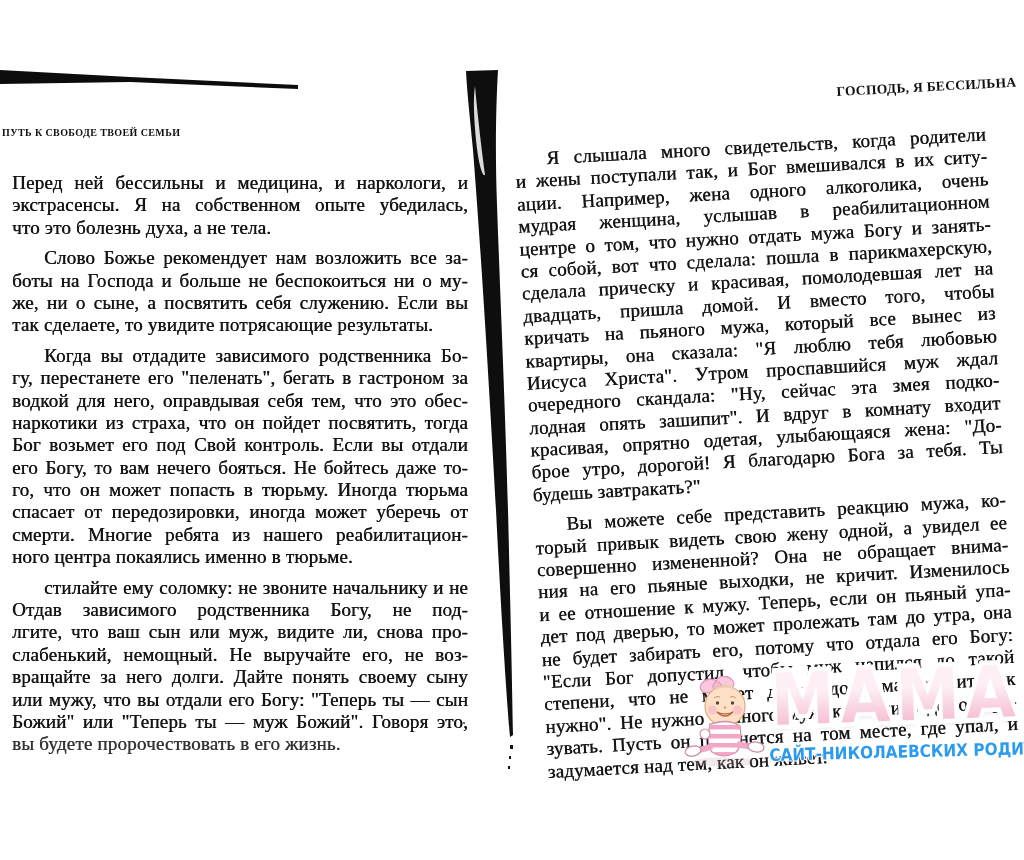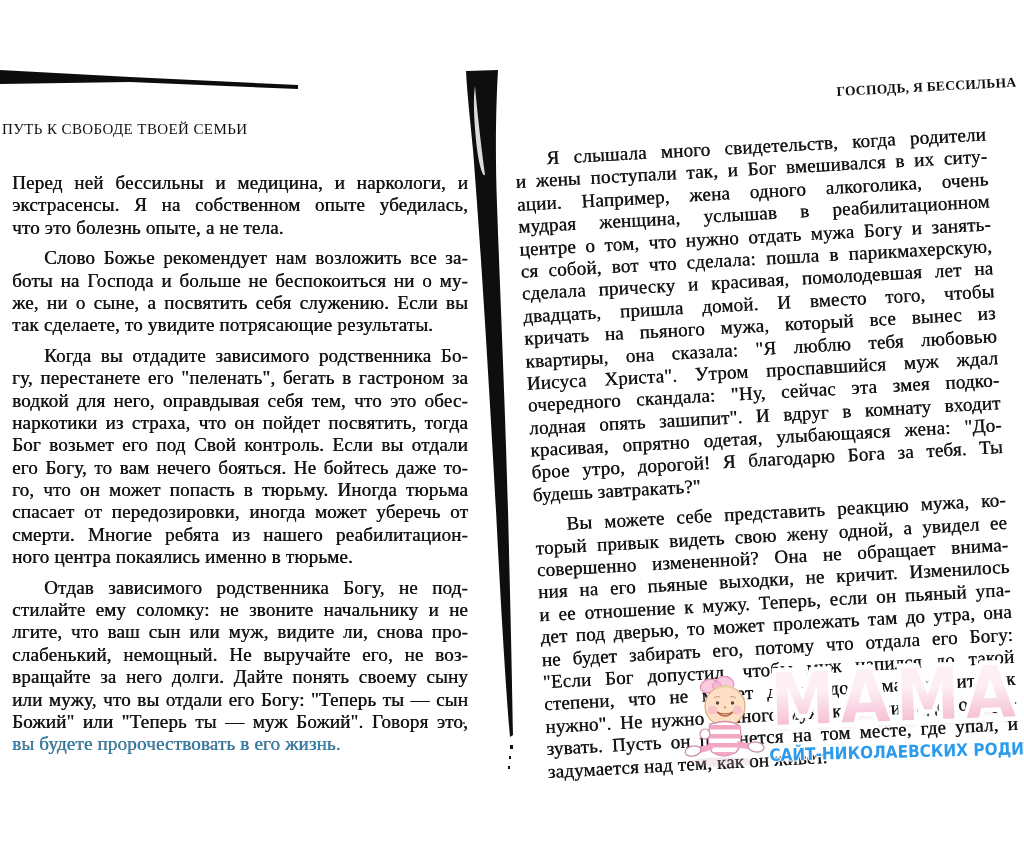--- a/index.html
+++ b/index.html
@@ -12,25 +12,25 @@
   .rbody{position:absolute;left:514px;top:149px;width:472px;z-index:1;
          transform:rotate(-3.1deg);transform-origin:0 0;}
   .lbody,.rbody{color:#161616;text-shadow:0.4px 0 0 #161616;letter-spacing:0.2px;}
   .para{margin:0 0 8px 0;}
   .line{
     font-size:19px;line-height:22.4px;height:22.4px;
     text-align:justify;text-align-last:justify;white-space:normal;
   }
   .line.last{text-align-last:left;}
   .para.indent .line:first-child{text-indent:32px;}
-  .lbody .para:last-child .line:last-child{color:#0369a1;opacity:.8;}
+  .lbody .para:last-child .line:last-child{color:#000000;opacity:.8;}
 
   .lheader{
-    position:absolute;left:2px;top:121px;z-index:1;
-    font-size:15px;font-weight:normal;color:#101010;letter-spacing:0.4px;
+    position:absolute;left:2px;top:127px;z-index:1;
+    font-size:10px;font-weight:bold;color:#101010;letter-spacing:0.4px;
   }
   .rheader{
     position:absolute;left:836px;top:84px;z-index:1;
     font-size:13.5px;font-weight:bold;color:#101010;letter-spacing:0.3px;
     transform:rotate(-3deg);transform-origin:0 0;
   }
 
   
   .artifacts{position:absolute;left:0;top:0;z-index:2;pointer-events:none;}
 
@@ -65,43 +65,43 @@
   }
 </style>
 </head>
 <body>
 
 <div class="lheader">ПУТЬ К СВОБОДЕ ТВОЕЙ СЕМЬИ</div>
 <div class="lbody">
     <div class="para">
       <div class="line">Перед ней бессильны и медицина, и наркологи, и</div>
       <div class="line">экстрасенсы. Я на собственном опыте убедилась,</div>
-      <div class="line last">что это болезнь опыте, а не тела.</div>
+      <div class="line last">что это болезнь духа, а не тела.</div>
     </div>
     <div class="para indent">
       <div class="line">Слово Божье рекомендует нам возложить все за-</div>
       <div class="line">боты на Господа и больше не беспокоиться ни о му-</div>
       <div class="line">же, ни о сыне, а посвятить себя служению. Если вы</div>
       <div class="line last">так сделаете, то увидите потрясающие результаты.</div>
     </div>
     <div class="para indent">
       <div class="line">Когда вы отдадите зависимого родственника Бо-</div>
       <div class="line">гу, перестанете его "пеленать", бегать в гастроном за</div>
       <div class="line">водкой для него, оправдывая себя тем, что это обес-</div>
       <div class="line">наркотики из страха, что он пойдет посвятить, тогда</div>
       <div class="line">Бог возьмет его под Свой контроль. Если вы отдали</div>
       <div class="line">его Богу, то вам нечего бояться. Не бойтесь даже то-</div>
       <div class="line">го, что он может попасть в тюрьму. Иногда тюрьма</div>
       <div class="line">спасает от передозировки, иногда может уберечь от</div>
       <div class="line">смерти. Многие ребята из нашего реабилитацион-</div>
       <div class="line last">ного центра покаялись именно в тюрьме.</div>
     </div>
     <div class="para indent">
+      <div class="line">стилайте ему соломку: не звоните начальнику и не</div>
       <div class="line">Отдав зависимого родственника Богу, не под-</div>
-      <div class="line">стилайте ему соломку: не звоните начальнику и не</div>
       <div class="line">лгите, что ваш сын или муж, видите ли, снова про-</div>
       <div class="line">слабенький, немощный. Не выручайте его, не воз-</div>
       <div class="line">вращайте за него долги. Дайте понять своему сыну</div>
       <div class="line">или мужу, что вы отдали его Богу: "Теперь ты — сын</div>
       <div class="line">Божий" или "Теперь ты — муж Божий". Говоря это,</div>
       <div class="line last">вы будете пророчествовать в его жизнь.</div>
     </div>
   </div>
 
 <div class="rheader">ГОСПОДЬ, Я БЕССИЛЬНА</div>

